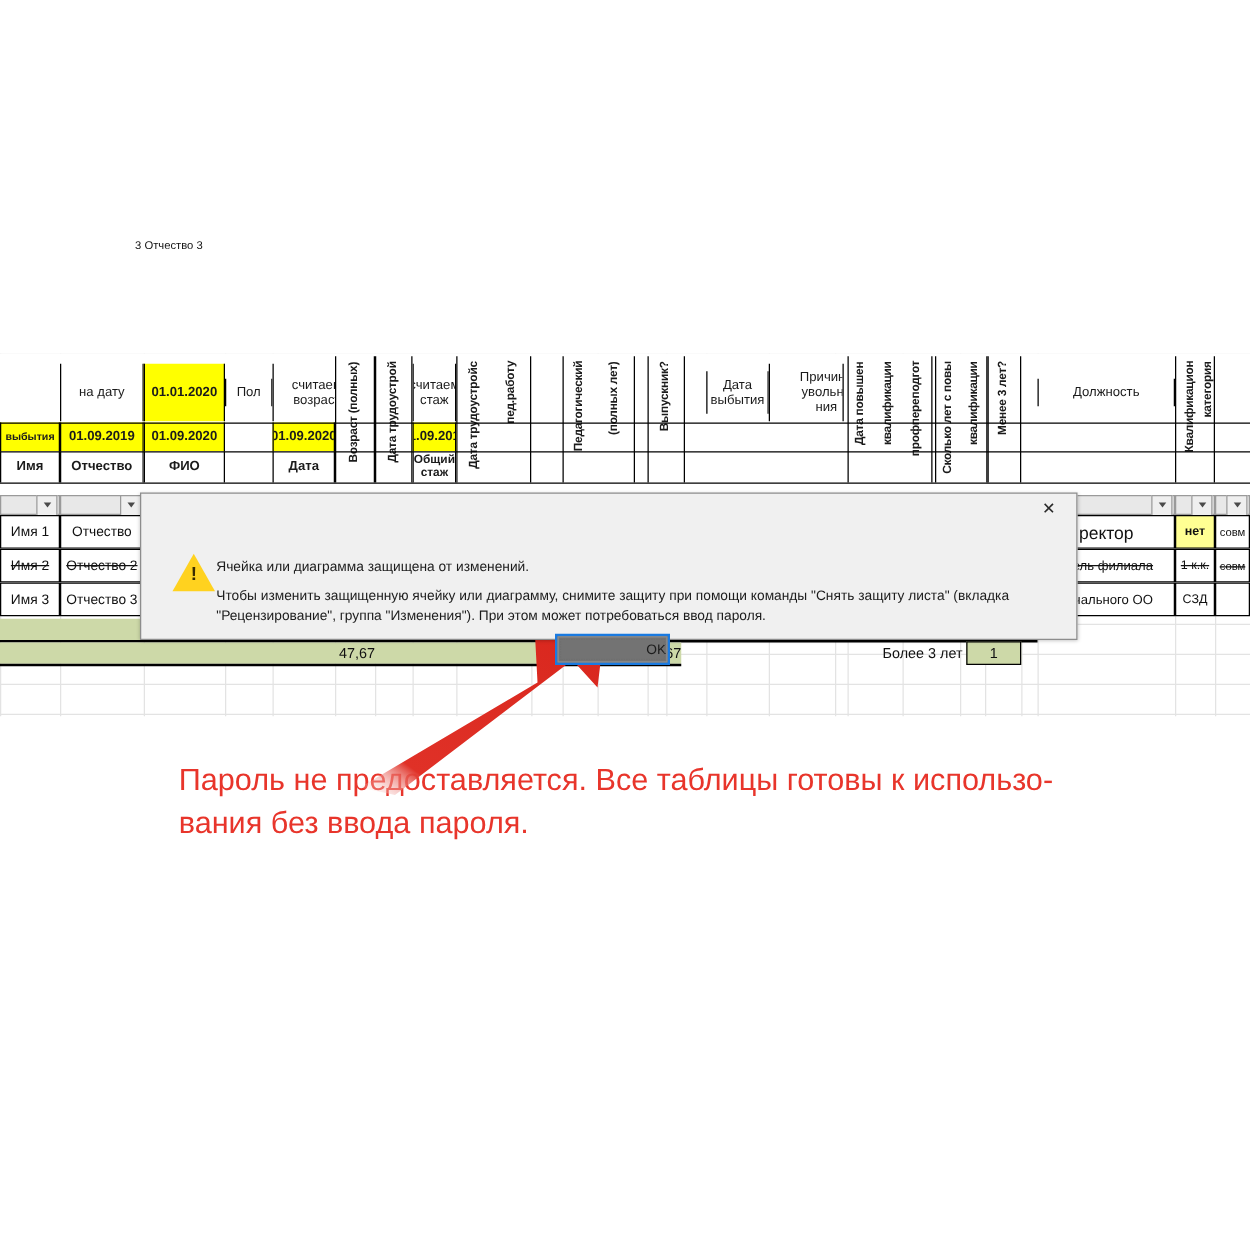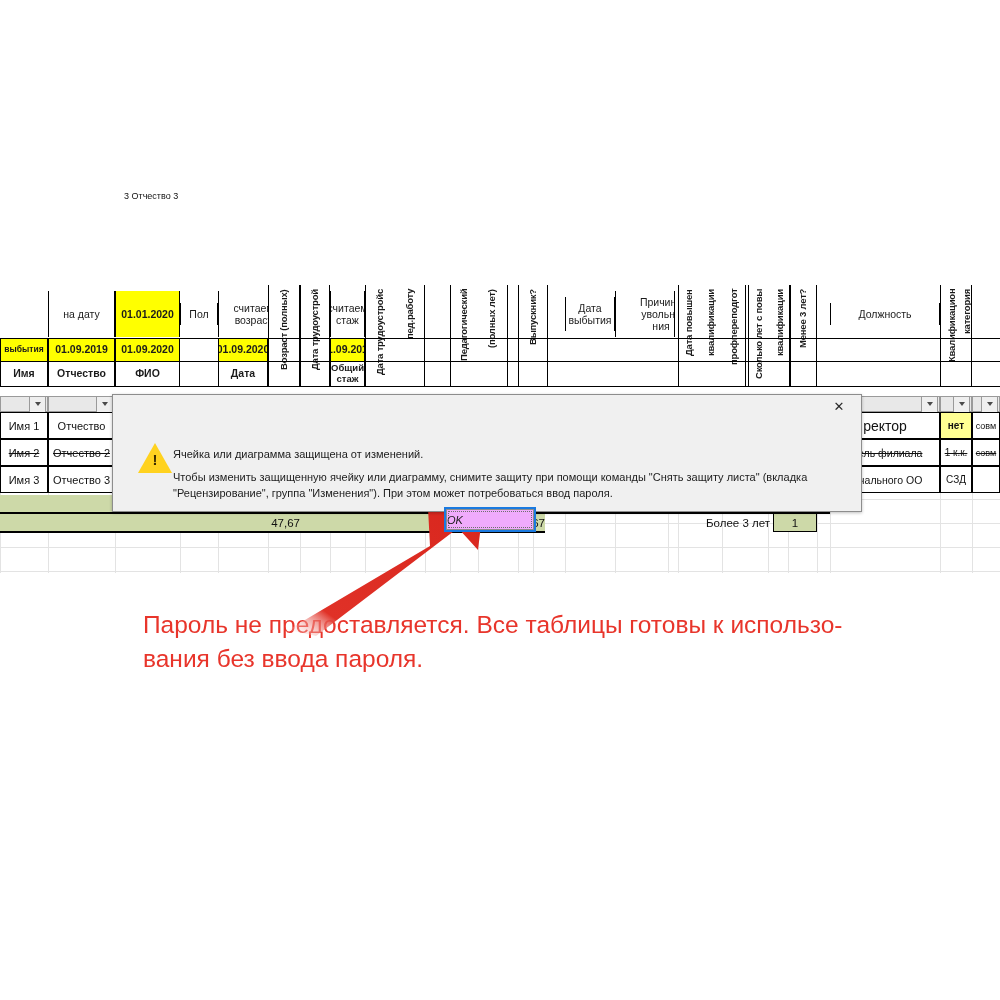--- a/index.html
+++ b/index.html
@@ -106,24 +106,24 @@
     border-bottom:30px solid #ffd21f; position:absolute; left:0; top:0;
   }
   .warn-bang {
     position:absolute; left:0; top:9px; width:34px; text-align:center;
     font-size:15px; font-weight:700; color:#3a2c00; line-height:1;
   }
   .dlg-msg1 { position:absolute; left:60px; top:30px; font-size:11px; color:#1c1c1c; }
   .dlg-msg2 { position:absolute; left:60px; top:52px; width:680px; font-size:11px; color:#1c1c1c; line-height:1.45; }
   .dlg-ok {
     position:absolute; left:333px; top:91px; width:86px; height:19px;
-    background:#f0abfc; border:1px solid #8d8d8d;
+    background:#737373; border:1px solid #8d8d8d;
     box-shadow: 0 0 0 2px #1a7ae0;
-    display:flex; align-items:center; justify-content:flex-start;
-    font-size:11px; color:#1c1c1c;font-style:italic;
+    display:flex; align-items:center; justify-content:flex-end;
+    font-size:11px; color:#1c1c1c;
   }
   .dlg-ok .inner {
     position:absolute; left:1px; top:1px; right:1px; bottom:1px;
     border:1px dotted #6f6f6f;
   }
 
   
   .arrow { position:absolute; left:280px; top:478px; width:320px; height:160px; z-index:30; }
 
   
@@ -429,14 +429,14 @@
       </linearGradient>
     </defs>
     <path d="M 8,152 L 150,68 L 148,30 L 205,14 L 198,72 L 178,50 L 36,158 Z" fill="url(#agrad)"></path>
   </svg>
 
   <div class="caption">
     <div>Пароль не предоставляется. Все таблицы готовы к использо-</div>
     <div>вания без ввода пароля.</div>
   </div>
 
-<div style="position: absolute; left: 124px; top: 191px; font-size: 9px; color: rgb(17, 17, 17); z-index: 45; text-align: right;">3 Отчество 3</div>
+<div style="position: absolute; left: 108px; top: 191px; font-size: 9px; color: rgb(17, 17, 17); z-index: 45; text-align: right;">3 Отчество 3</div>
   </div>
 
 </body></html>

